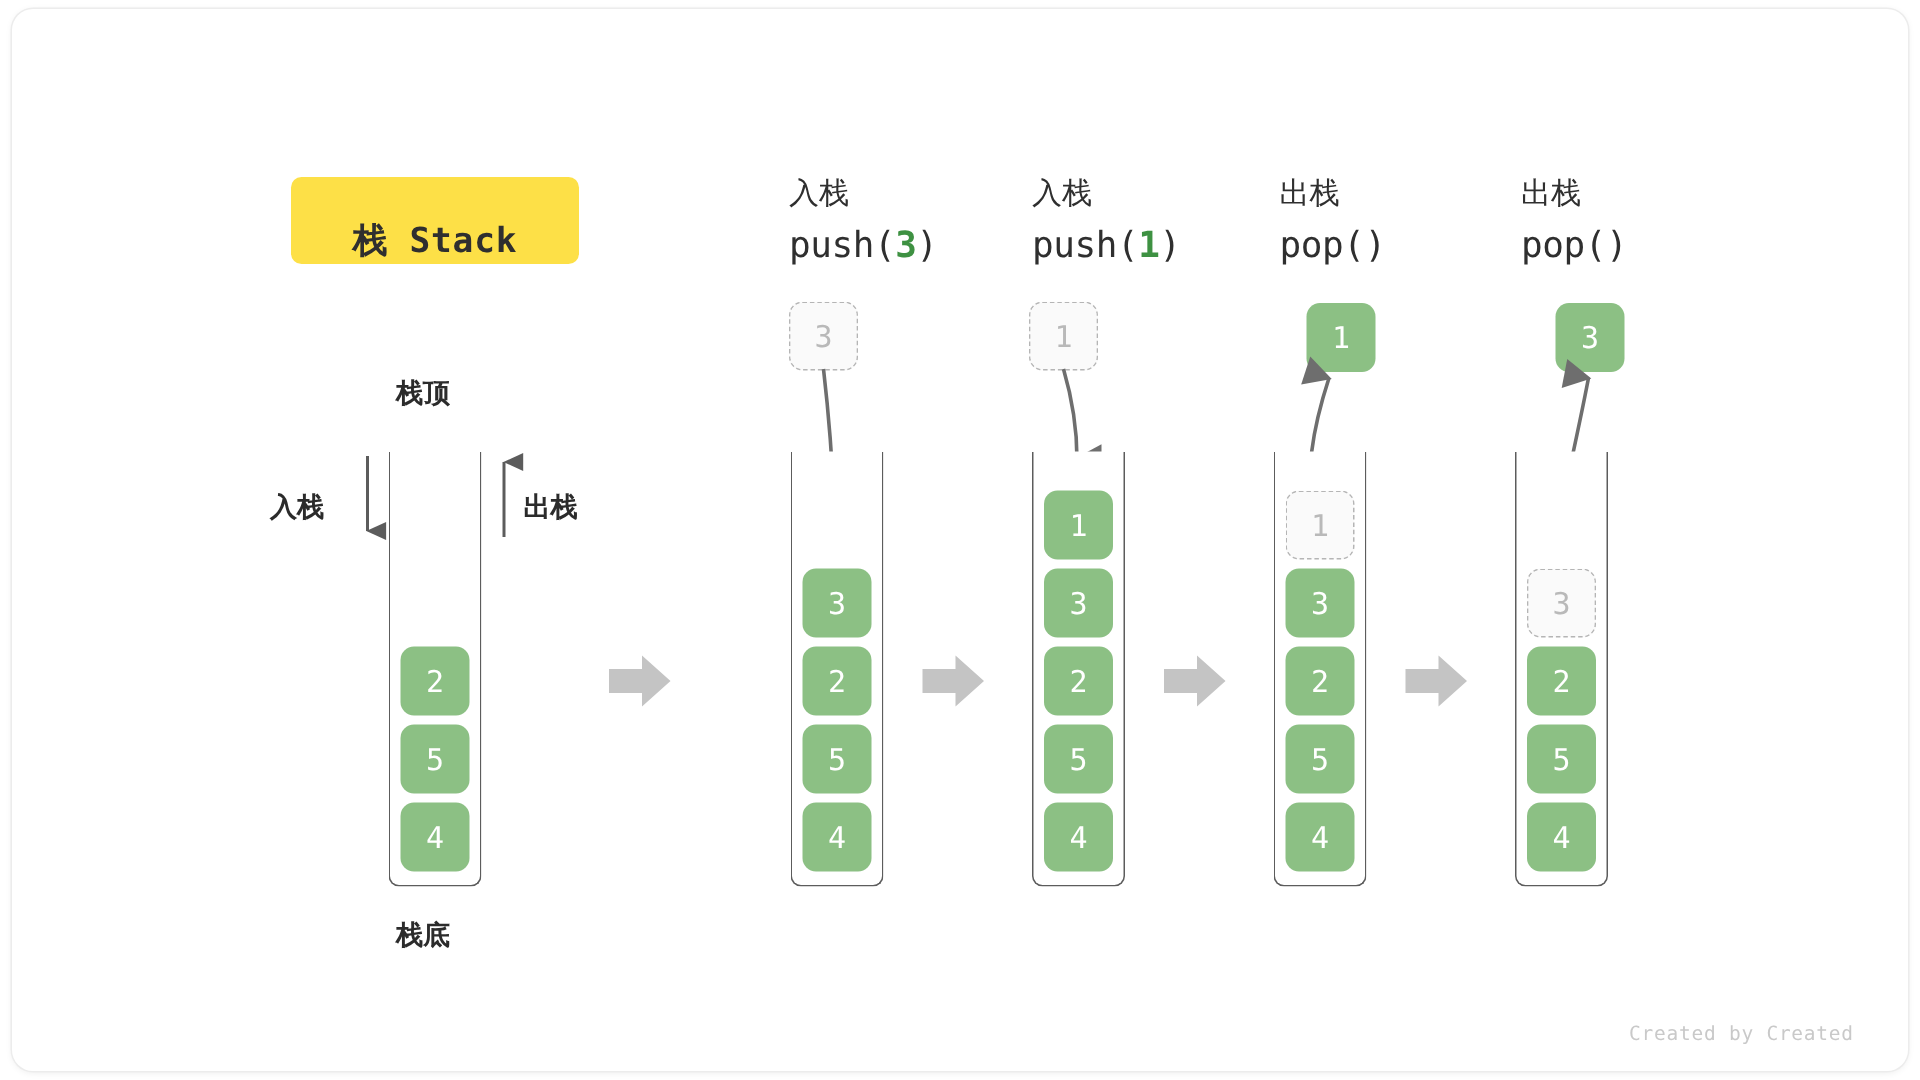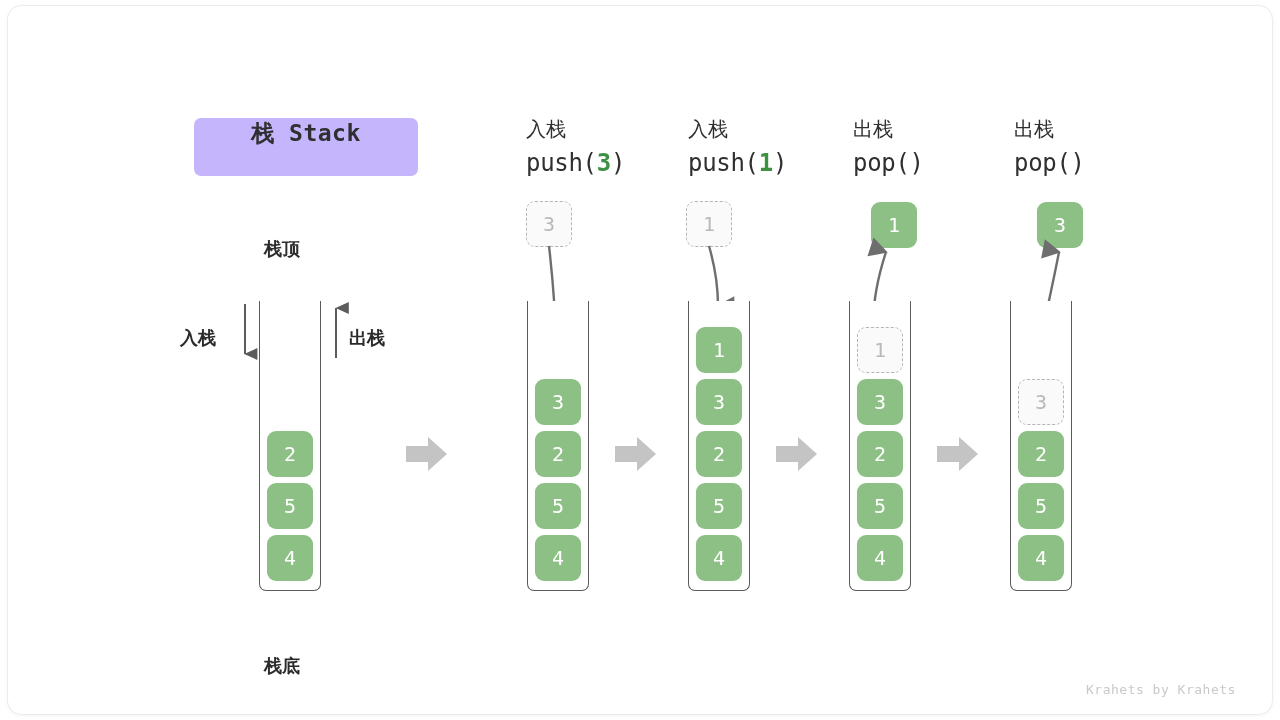--- a/index.html
+++ b/index.html
@@ -6,29 +6,29 @@
   body{width:1280px;height:720px;overflow:hidden;
        font-family:"Liberation Sans","DejaVu Sans",sans-serif;}
 
   #card{position:absolute;left:8px;top:6px;width:1264px;height:708px;
         background:#fff;border-radius:14px;
         box-shadow:0 0 0 1px #ececec, 0 1px 5px rgba(0,0,0,0.07);}
 
   .abs{position:absolute;}
 
   
-  #title-chip{left:186px;top:112px;width:224px;height:58px;background:#c4b5fd;
-     border-radius:7px;display:flex;align-items:flex-start;justify-content:center;
+  #title-chip{left:186px;top:112px;width:192px;height:58px;background:#fde047;
+     border-radius:7px;display:flex;align-items:flex-end;justify-content:center;
      font-family:"DejaVu Sans Mono","Liberation Mono",monospace;
      font-size:23px;font-weight:700;color:#2f2f2f;letter-spacing:.5px;}
 
   
   .lab{font-size:18px;font-weight:700;color:#2b2b2b;white-space:nowrap;}
-  #lab-top{left:256px;top:231px;text-align:right;}
-  #lab-bottom{left:256px;top:648px;}
+  #lab-top{left:256px;top:244px;text-align:right;}
+  #lab-bottom{left:256px;top:605px;}
   #lab-push-side{left:172px;top:320px;}
   #lab-pop-side{left:341px;top:320px;}
 
   
   .colhead{font-size:20px;color:#2f2f2f;white-space:nowrap;line-height:1.55;}
   .colhead .cn{font-family:"Liberation Sans","DejaVu Sans",sans-serif;}
   .colhead .code{font-family:"DejaVu Sans Mono","Liberation Mono",monospace;
      font-size:24px;letter-spacing:-.3px;}
   .colhead .arg{color:#3e9142;font-weight:700;}
 
@@ -177,15 +177,15 @@
     <path d="M23,142 C31,100 42,55 51,8" fill="none" stroke="#6e6e6e" stroke-width="2.4" marker-end="url(#headGray)"></path>
   </svg>
   <div class="stack" style="left:1002px;top:295px;">
     <div class="wall"></div>
     <div class="el ghost" style="left:8px;top:78px;">3</div>
     <div class="el" style="left:8px;top:130px;">2</div>
     <div class="el" style="left:8px;top:182px;">5</div>
     <div class="el" style="left:8px;top:234px;">4</div>
   </div>
 
-  <div class="abs" id="credit">Krahets by Krahets</div>
+  <div class="abs" id="credit">Created by Created</div>
 
 </div>
 
 </body></html>

